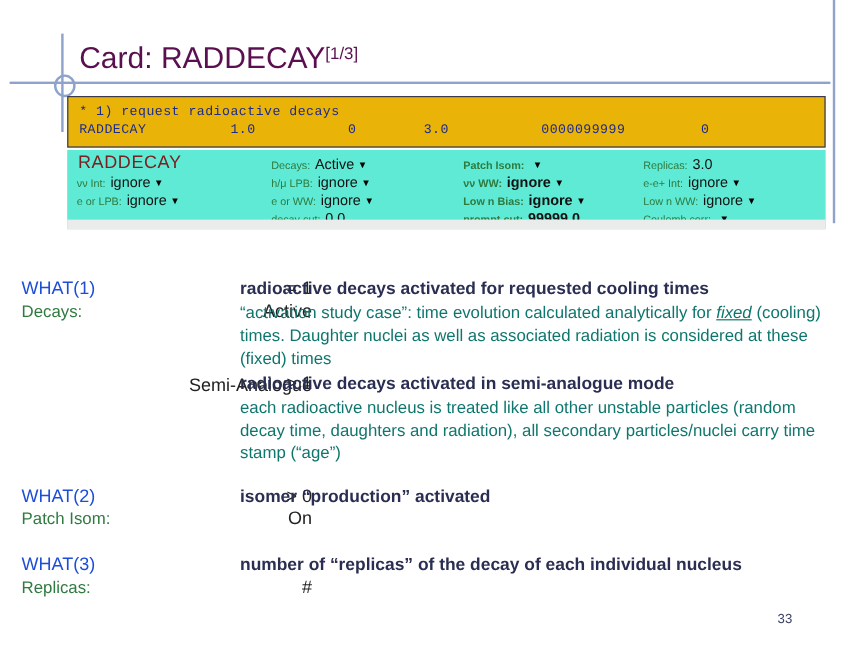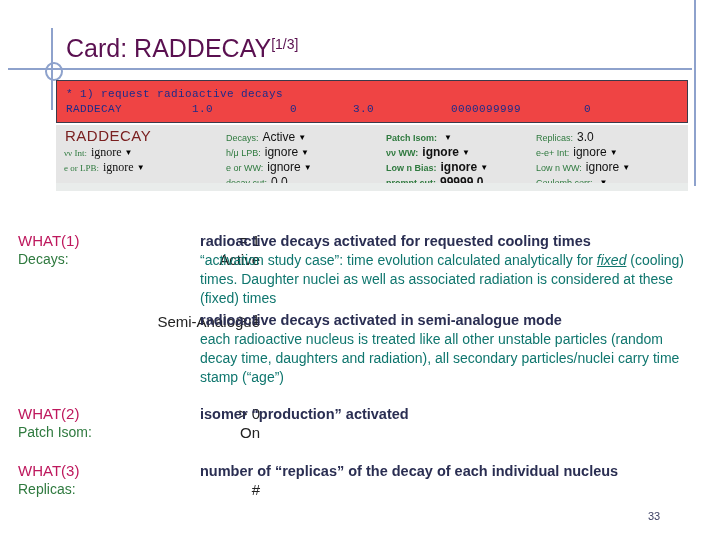--- a/index.html
+++ b/index.html
@@ -67,42 +67,42 @@
   }
 
   
   .code-box {
     position: absolute;
     left: 56px;
     top: 80px;
     width: 632px;
     height: 43px;
     border: 1px solid #3a3a4a;
-    background: #ef4444;
+    background: #eab308;
     box-sizing: border-box;
   }
   .code-line {
     position: absolute;
     font-family: "Liberation Mono", "DejaVu Sans Mono", monospace;
     font-size: 11px;
     color: #1d2b8a;
     white-space: pre;
     letter-spacing: 0.4px;
   }
   .code-l1 { left: 9px; top: 7px; }
   .code-l2 { left: 9px; top: 22px; }
 
   
   .gui-panel {
     position: absolute;
     left: 56px;
     top: 125px;
     width: 632px;
     height: 66px;
-    background: #e5e5e5;
+    background: #5eead4;
     box-sizing: border-box;
   }
   .gui-panel .panel-foot {
     position: absolute;
     left: 0;
     bottom: 0;
     width: 100%;
     height: 8px;
     background: #e9eceb;
   }
@@ -132,21 +132,21 @@
     margin-left: 4px;
   }
   .fld .caret {
     font-size: 8px;
     color: #000000;
     margin-left: 3px;
     vertical-align: 1px;
   }
 
   
-  .c1 { width: 118px; left: 8px; font-family: Liberation Serif, serif; }
+  .c1 { width: 118px; left: 8px; }
   .c2 { width: 120px; left: 170px; }
   .c3 { width: 118px; left: 330px; font-weight: bold; }
   .c4 { width: 118px; left: 480px; }
   .r0 { top: 5px; }
   .r1 { top: 20px; }
   .r2 { top: 35px; }
   .r3 { top: 50px; }
 
   
   .row {
@@ -154,21 +154,21 @@
     left: 0;
     width: 720px;
   }
   .col-what {
     position: absolute;
     left: 18px;
     width: 120px;
     font-size: 15px;
     white-space: nowrap;
   }
-  .col-what.navy { color: #be185d; }
+  .col-what.navy { color: #1d4ed8; }
   .col-what.green { color: #2f7a3f; font-size: 14px; }
   .col-val {
     position: absolute;
     left: 60px;
     width: 200px;
     text-align: right;
     font-size: 15px;
     color: #222222;
     white-space: nowrap;
   }

